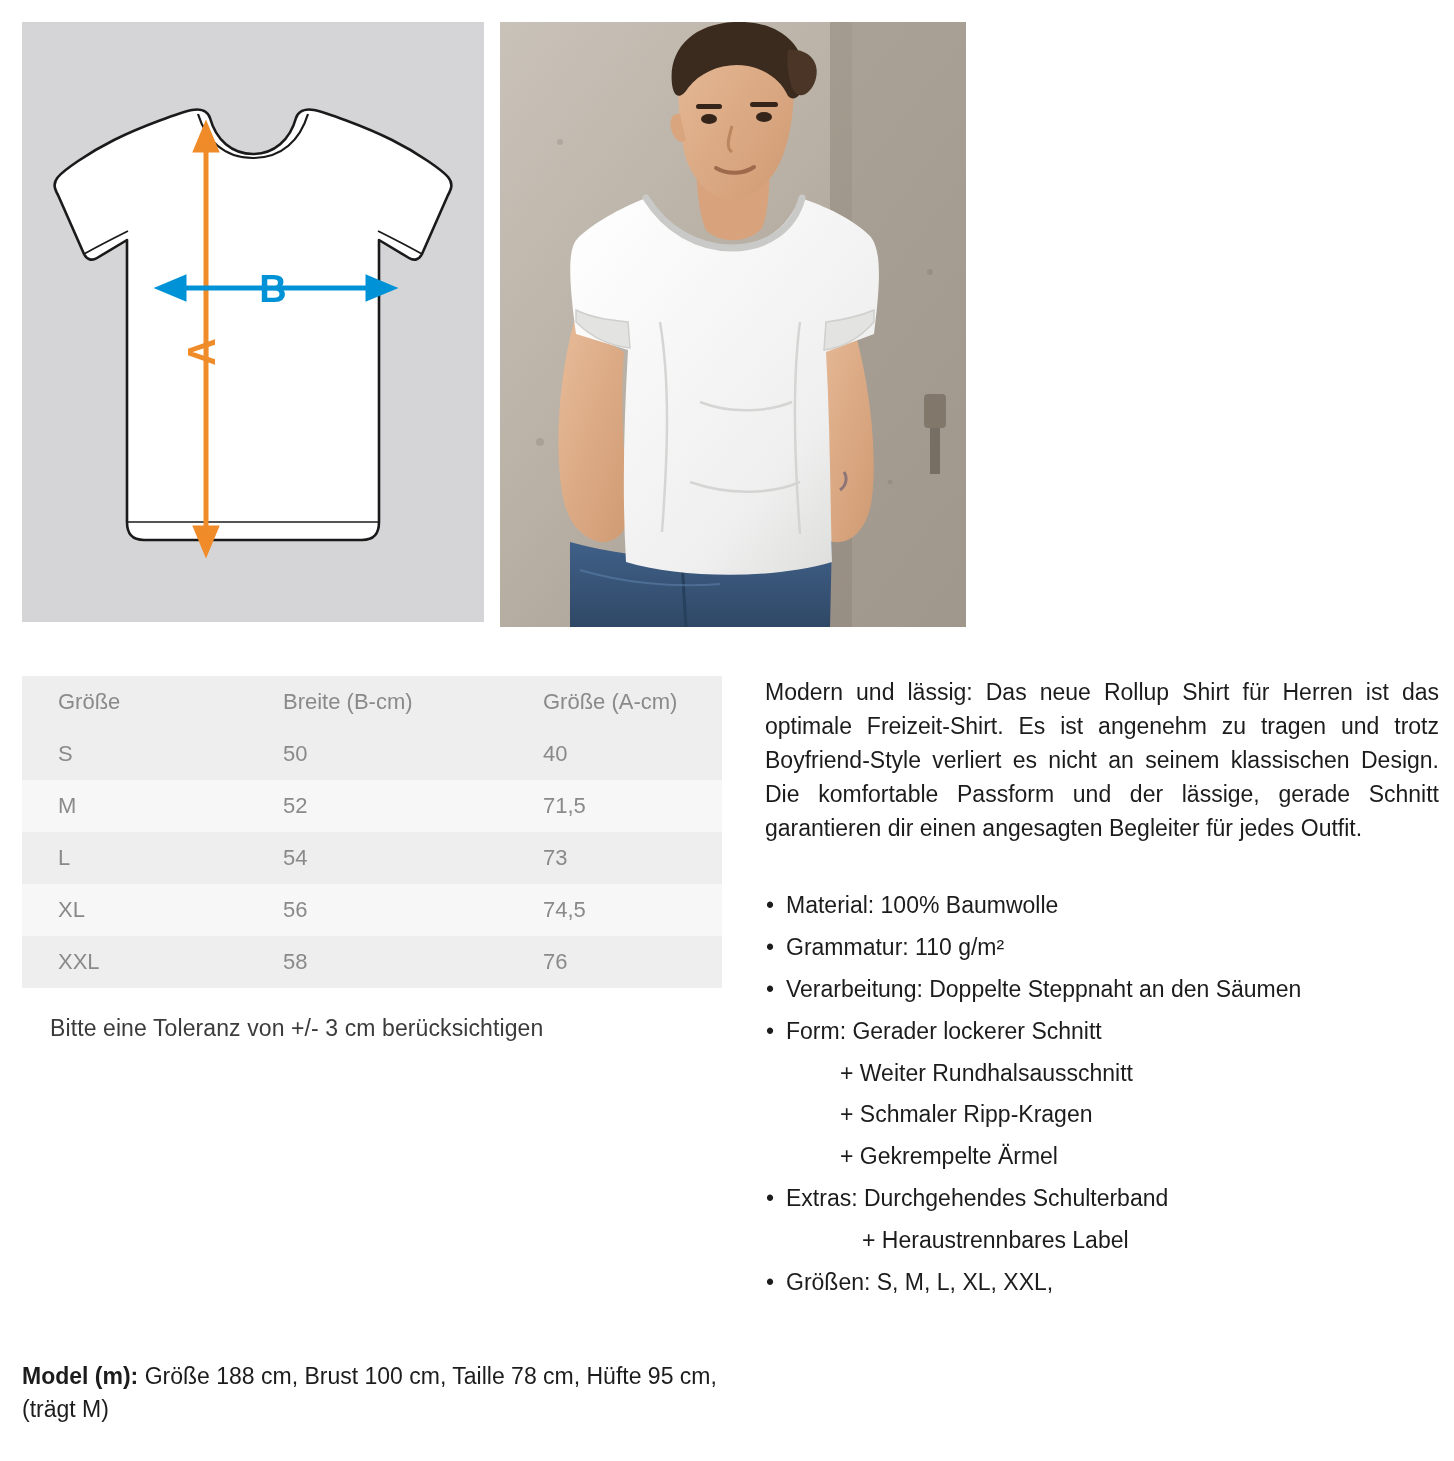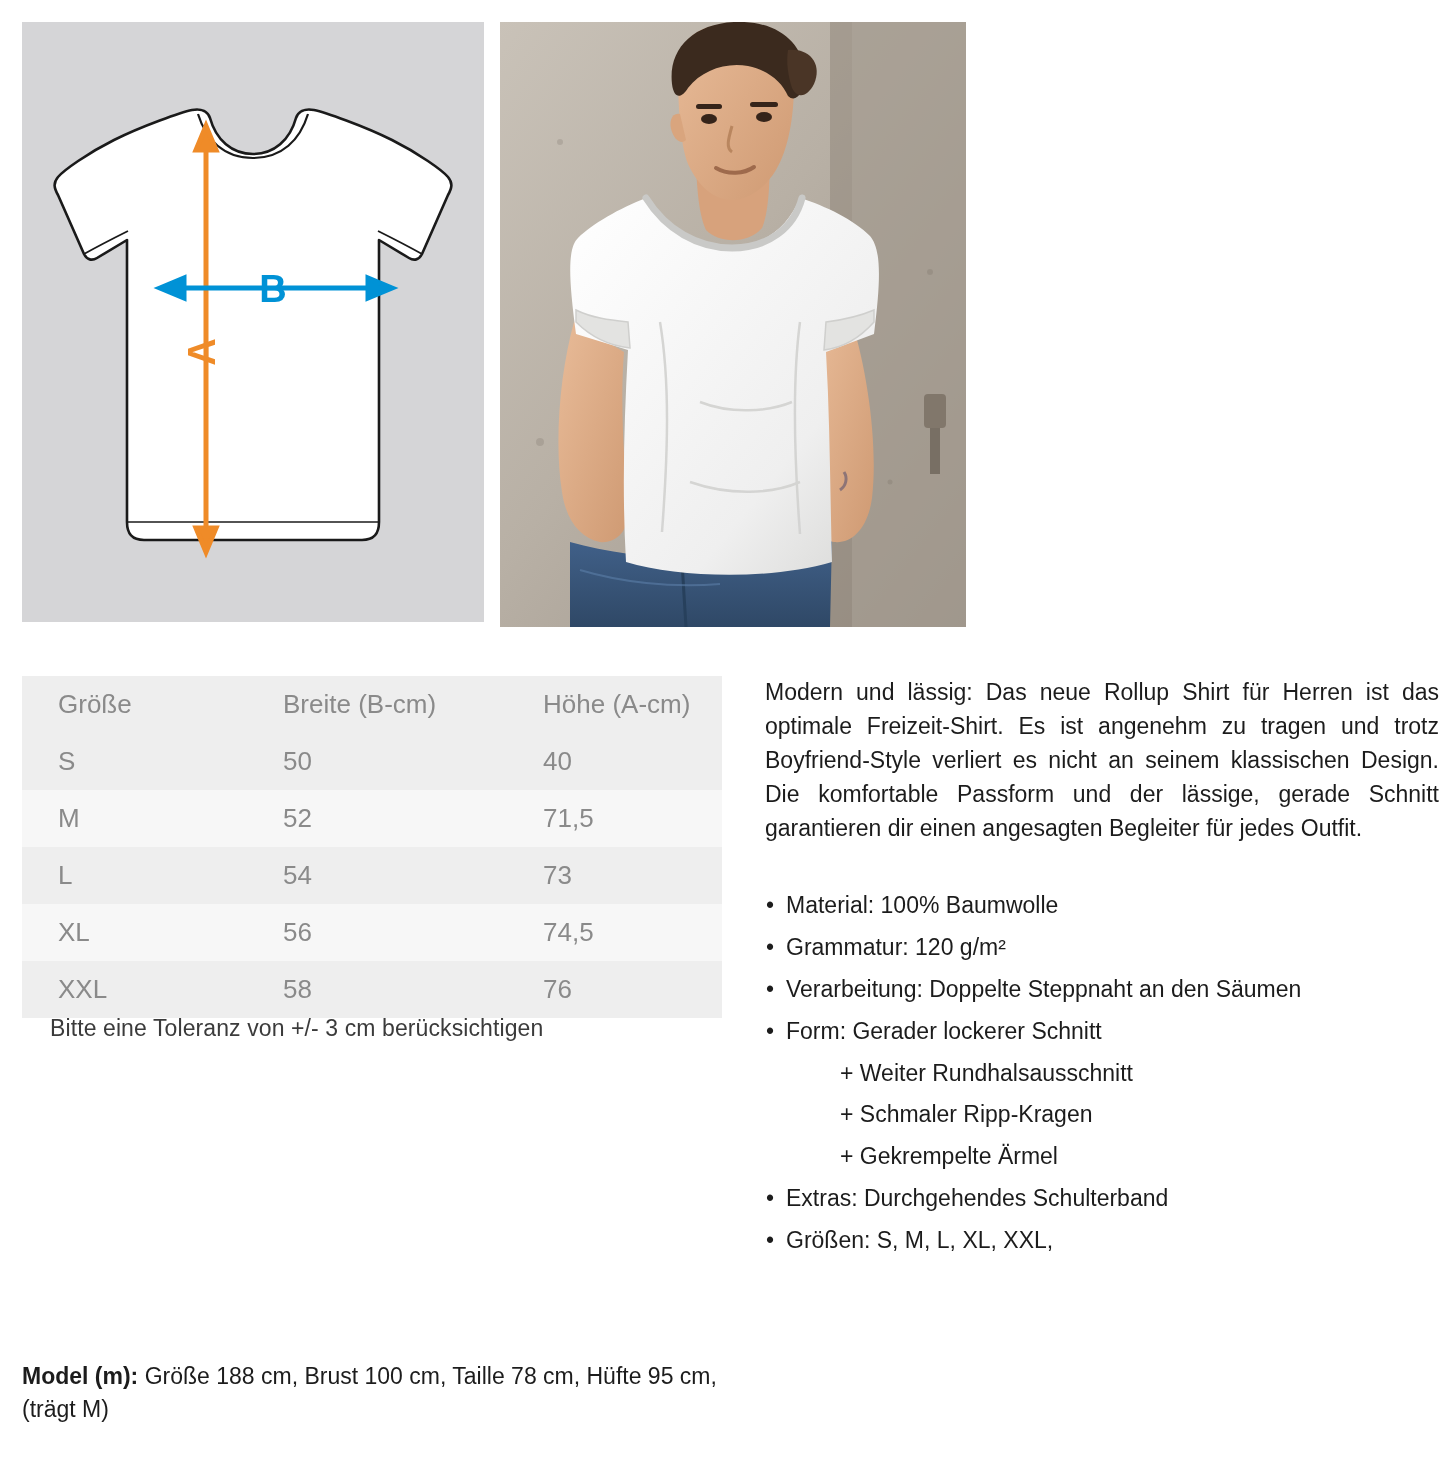--- a/index.html
+++ b/index.html
@@ -51,21 +51,21 @@
   
   .table-wrap {
     position: absolute;
     left: 22px;
     top: 676px;
     width: 700px;
   }
   table.size-table {
     border-collapse: collapse;
     width: 700px;
-    font-size: 26px;
+    font-size: 22px;
     color: #8a8a8a;
   }
   table.size-table th,
   table.size-table td {
     text-align: left;
     padding: 13px 0 13px 36px;
     font-weight: normal;
   }
   table.size-table thead th { background: #eeeeee; color: #8a8a8a; }
   table.size-table tbody tr:nth-child(odd) { background: #eeeeee; }
@@ -267,21 +267,21 @@
   <table class="size-table">
     <colgroup>
         <col class="c1">
         <col class="c2">
         <col class="c3">
       </colgroup>
     <thead>
       <tr>
         <th>Größe</th>
         <th>Breite (B-cm)</th>
-        <th>Höhe (A-cm)</th>
+        <th>Größe (A-cm)</th>
       </tr>
     </thead>
     <tbody>
       <tr>
         <td>S</td>
         <td>50</td>
         <td>40</td>
       </tr>
       <tr>
         <td>M</td>
@@ -309,22 +309,23 @@
 
 <div class="tolerance-note">Bitte eine Toleranz von +/- 3 cm berücksichtigen</div>
 
 <div class="model-note"><b>Model (m):</b><span> Größe 188 cm, Brust 100 cm, Taille 78 cm, Hüfte 95 cm, (trägt M)</span></div>
 
 <div class="desc-col">
   <p class="desc-paragraph">Modern und lässig: Das neue Rollup Shirt für Herren ist das optimale Freizeit-Shirt. Es ist angenehm zu tragen und trotz Boyfriend-Style verliert es nicht an seinem klassischen Design. Die komfortable Passform und der lässige, gerade Schnitt garantieren dir einen angesagten Begleiter für jedes Outfit.</p>
 
   <ul class="spec-list">
     <li class="bullet">Material: 100% Baumwolle</li>
-    <li class="bullet">Grammatur: 120 g/m²</li>
+    <li class="bullet">Grammatur: 110 g/m²</li>
     <li class="bullet">Verarbeitung: Doppelte Steppnaht an den Säumen</li>
     <li class="bullet">Form: Gerader lockerer Schnitt</li>
     <li class="sub">+ Weiter Rundhalsausschnitt</li>
     <li class="sub">+ Schmaler Ripp-Kragen</li>
     <li class="sub">+ Gekrempelte Ärmel</li>
     <li class="bullet">Extras: Durchgehendes Schulterband</li>
+    <li class="sub2">+ Heraustrennbares Label</li>
     <li class="bullet">Größen:  S, M, L, XL, XXL,</li>
   </ul>
 </div>
 
 </body></html>

